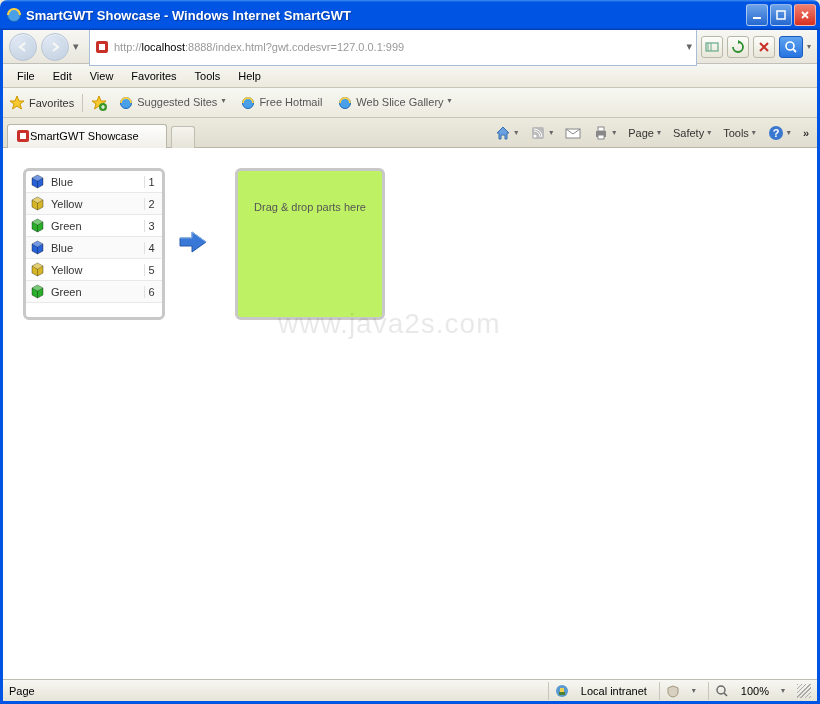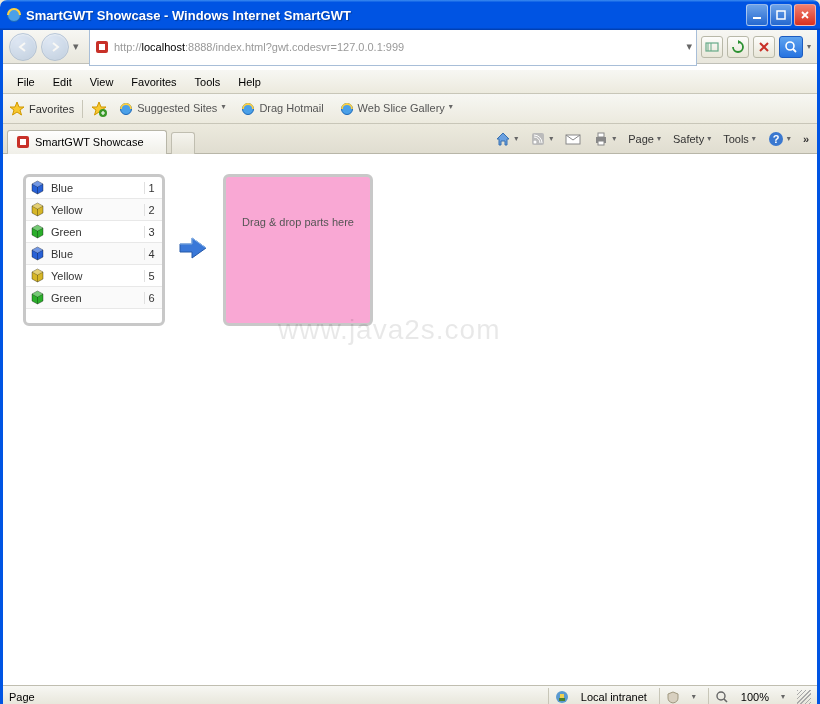--- a/index.html
+++ b/index.html
@@ -96,21 +96,20 @@
 }
 
 
 .menubar {
   height: 24px;
   background: linear-gradient(to bottom, #f7f7f3, #eceade);
   border-bottom: 1px solid #c8c6b8;
   display: flex; align-items: center;
   padding: 0 6px;
   gap: 2px;
-  margin-top: 6px;
 }
 .menuitem { padding: 3px 8px; cursor: default; }
 
 
 .favbar {
   height: 30px;
   background: linear-gradient(to bottom, #f7f7f3, #eceade);
   border-bottom: 1px solid #c8c6b8;
   display: flex; align-items: center;
   padding: 0 6px;
@@ -129,21 +128,21 @@
   padding: 0 4px;
   gap: 4px;
 }
 .tab {
   height: 24px;
   background: linear-gradient(to bottom, #fefefe, #f0efe8);
   border: 1px solid #b8b6a8;
   border-bottom: none;
   border-radius: 3px 3px 0 0;
   display: flex; align-items: center;
-  padding: 0 8px; gap: 5px;
+  padding: 0 8px; 
   min-width: 160px;
   margin-top: 6px;
 }
 .newtab {
   height: 22px; width: 24px;
   background: linear-gradient(to bottom, #f5f4ee, #e6e4d8);
   border: 1px solid #c0beb0;
   border-bottom: none;
   border-radius: 3px 3px 0 0;
   margin-top: 8px;
@@ -190,29 +189,29 @@
 
 .bigarrow {
   position: absolute;
   left: 175px; top: 80px;
   width: 30px; height: 28px;
 }
 
 
 .droppanel {
   position: absolute;
-  left: 220px; top: 20px;
+  left: 232px; top: 20px;
   width: 150px; height: 152px;
   border: 3px solid #c8c8c8;
   border-radius: 6px;
-  background: #f9a8d4;
+  background: #bef264;
   display: flex;
   align-items: flex-start;
   justify-content: center;
-  padding-top: 39px;
+  padding-top: 30px;
   color: #555;
 }
 
 
 .watermark {
   position: absolute;
   left: 275px; top: 160px;
   font-size: 28px;
   color: rgba(0,0,0,0.09);
   font-family: Arial;
@@ -359,21 +358,21 @@
       <span>Suggested Sites</span>
       <span class="cmddrop">▾</span>
     </div>
     <div class="favlink">
       <span>
           <svg width="14" height="14">
             <circle cx="7" cy="7" r="5.5" fill="#4aa0e8" stroke="#1c68b8"></circle>
             <path d="M2 7 A5 5 0 0 1 12 7" fill="none" stroke="#ffd040" stroke-width="1.8"></path>
           </svg>
         </span>
-      <span>Drag Hotmail</span>
+      <span>Free Hotmail</span>
     </div>
     <div class="favlink">
       <span>
           <svg width="14" height="14">
             <circle cx="7" cy="7" r="5.5" fill="#4aa0e8" stroke="#1c68b8"></circle>
             <path d="M2 7 A5 5 0 0 1 12 7" fill="none" stroke="#ffd040" stroke-width="1.8"></path>
           </svg>
         </span>
       <span>Web Slice Gallery</span>
       <span class="cmddrop">▾</span>

